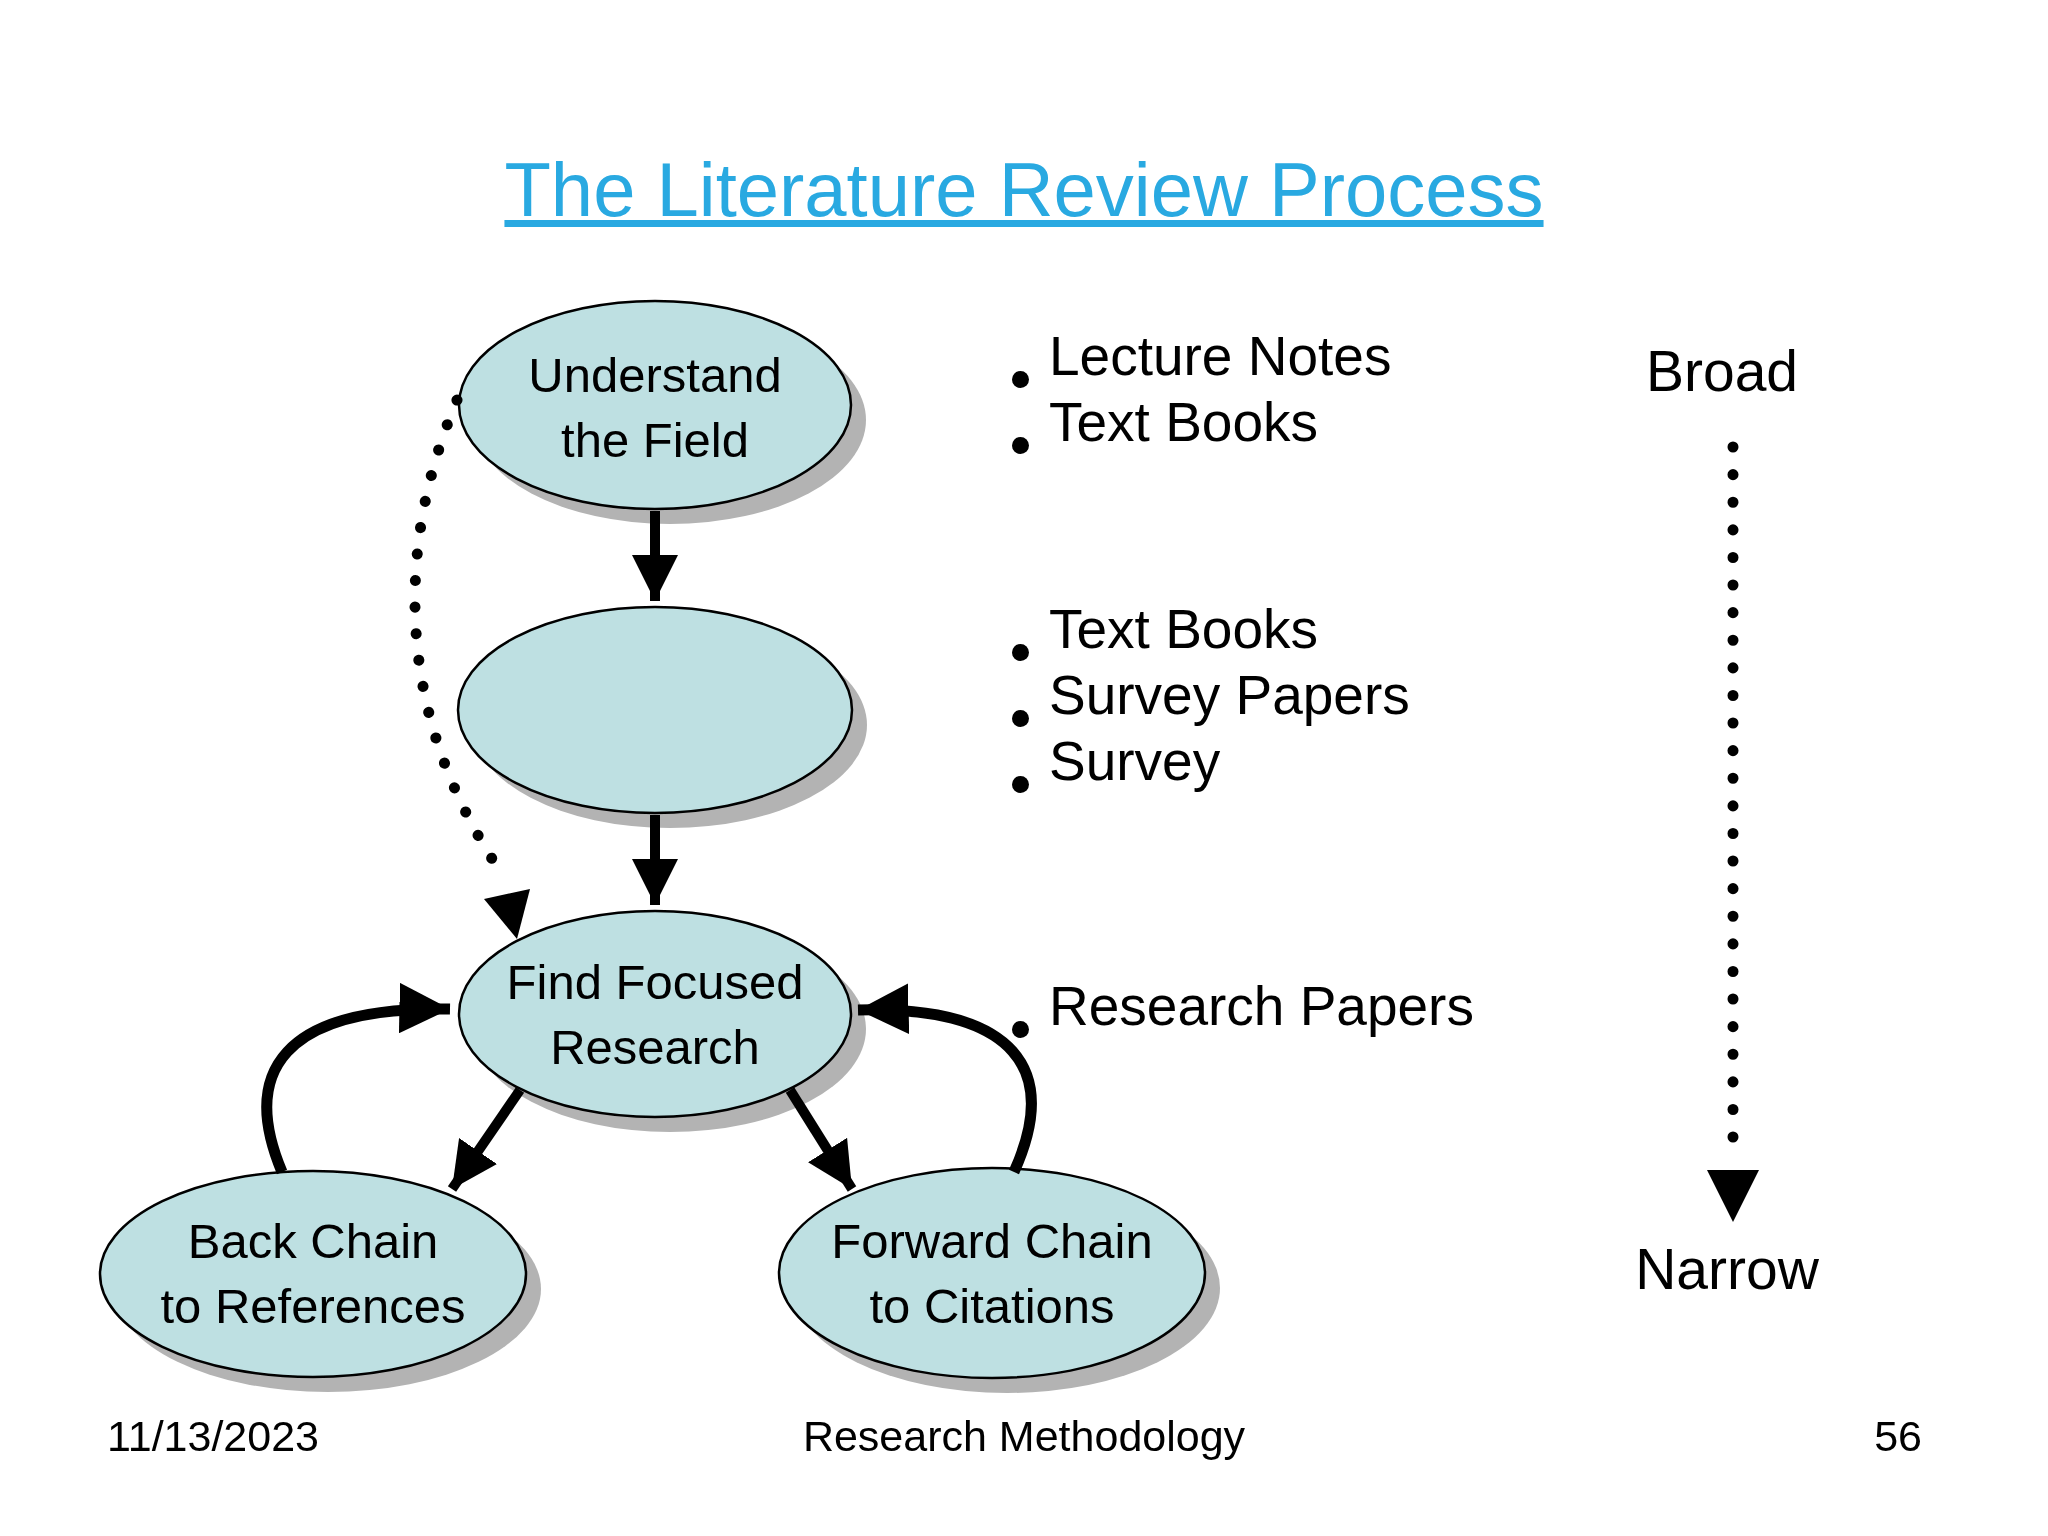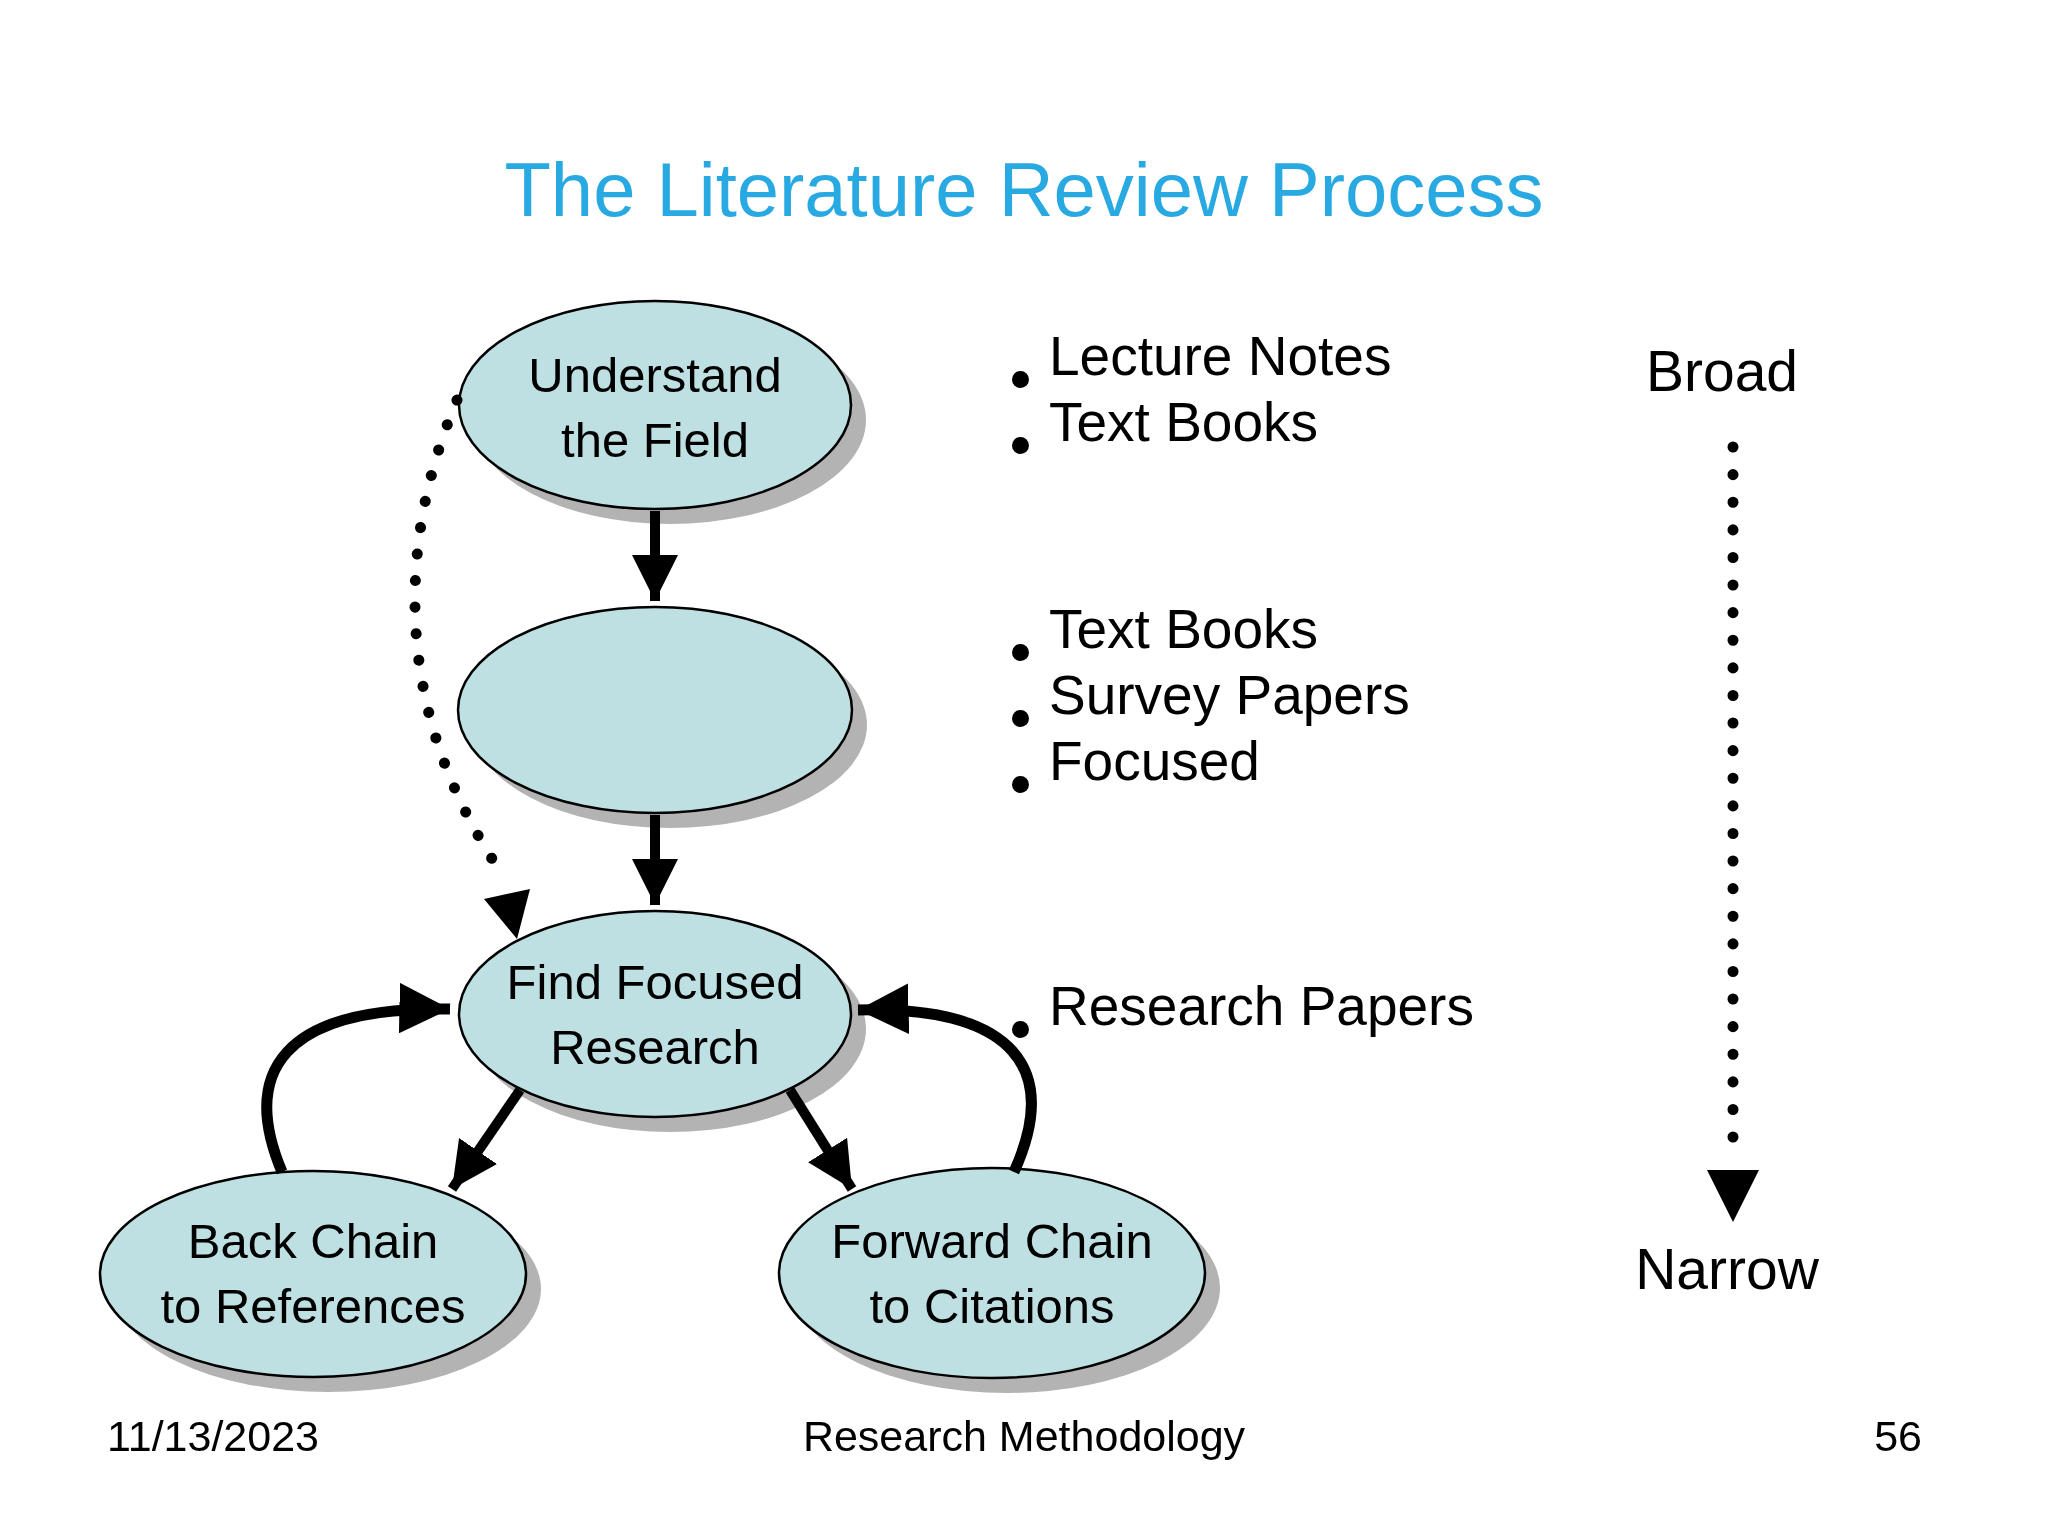--- a/index.html
+++ b/index.html
@@ -10,20 +10,21 @@
     font-family:"Liberation Sans", sans-serif;
     overflow:hidden;
     color:#000;
   }
   .diagram-svg{position:absolute;left:0;top:0;width:2048px;height:1536px;}
   .title{
     position:absolute;left:0;top:146px;width:100%;
     margin:0;text-align:center;
     font-size:76px;font-weight:400;
     color:var(--title-text,#29A9E1);
+    text-decoration:underline;
   }
   .node-label{
     position:absolute;transform:translate(-50%,-50%);
     text-align:center;white-space:pre-line;
     font-size:49px;line-height:1.32;color:#000;
   }
   .node-label.understand{left:655px;top:408px;text-align:center;}
   .node-label.survey{left:655px;top:712px;}
   .node-label.focused{left:655px;top:1015px;}
   .node-label.back{left:313px;top:1274px;}
@@ -126,21 +127,21 @@
     <div class="bullet-row">
       <span class="bullet-dot"></span>
       <span class="bullet-text">Text Books</span>
     </div>
     <div class="bullet-row">
       <span class="bullet-dot"></span>
       <span class="bullet-text">Survey Papers</span>
     </div>
     <div class="bullet-row">
       <span class="bullet-dot"></span>
-      <span class="bullet-text">Focused</span>
+      <span class="bullet-text">Survey</span>
     </div>
   </div>
 
   <div class="bullets g3">
     <div class="bullet-row">
       <span class="bullet-dot"></span>
       <span class="bullet-text">Research Papers</span>
     </div>
   </div>
 

